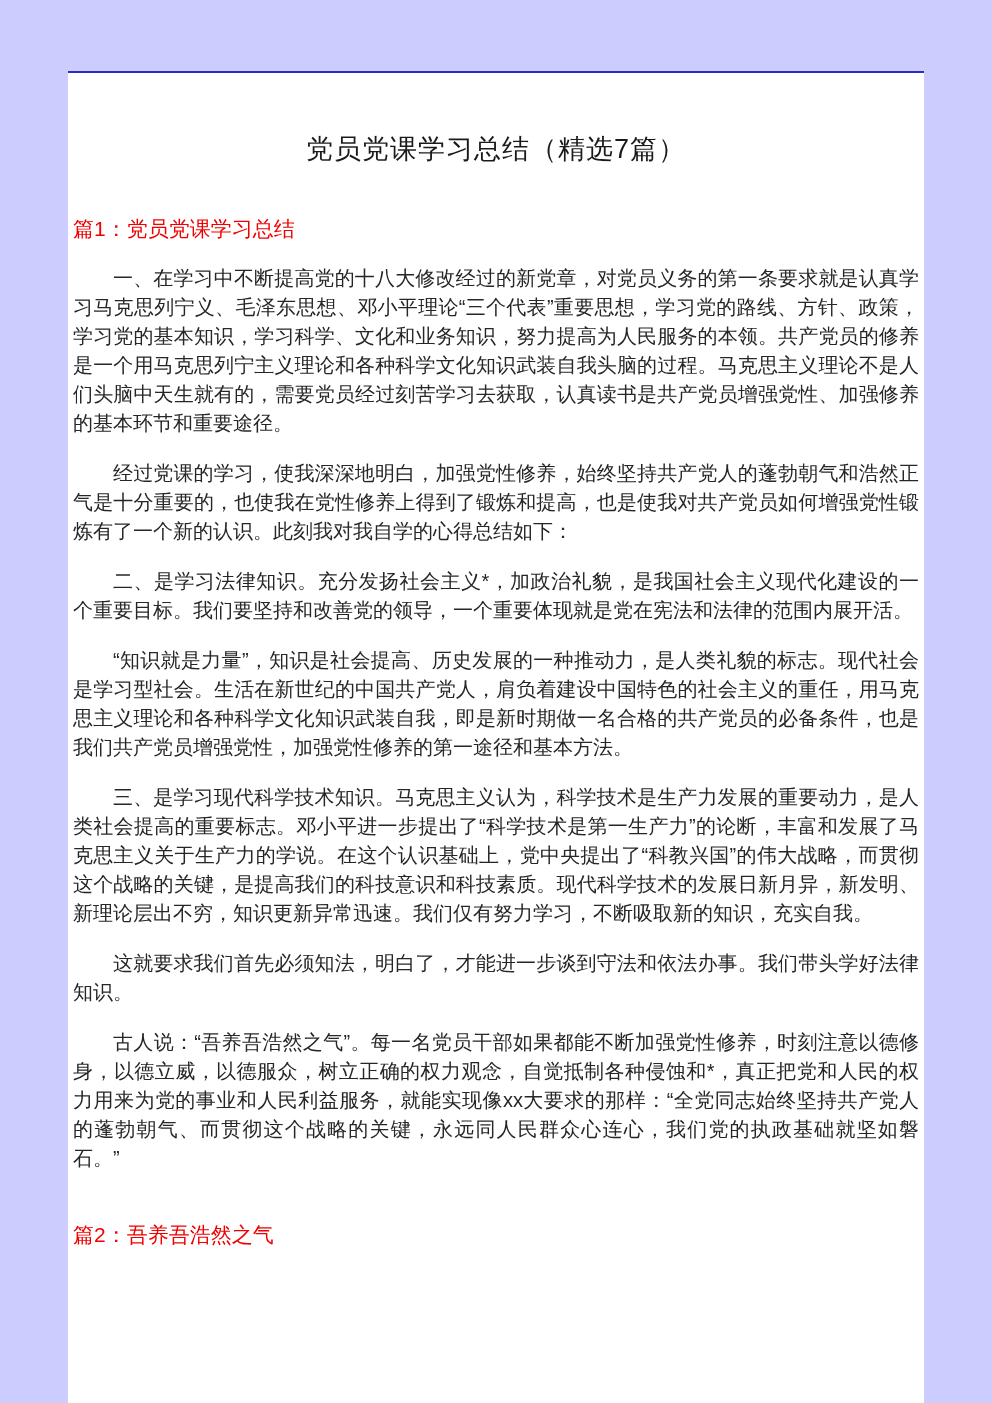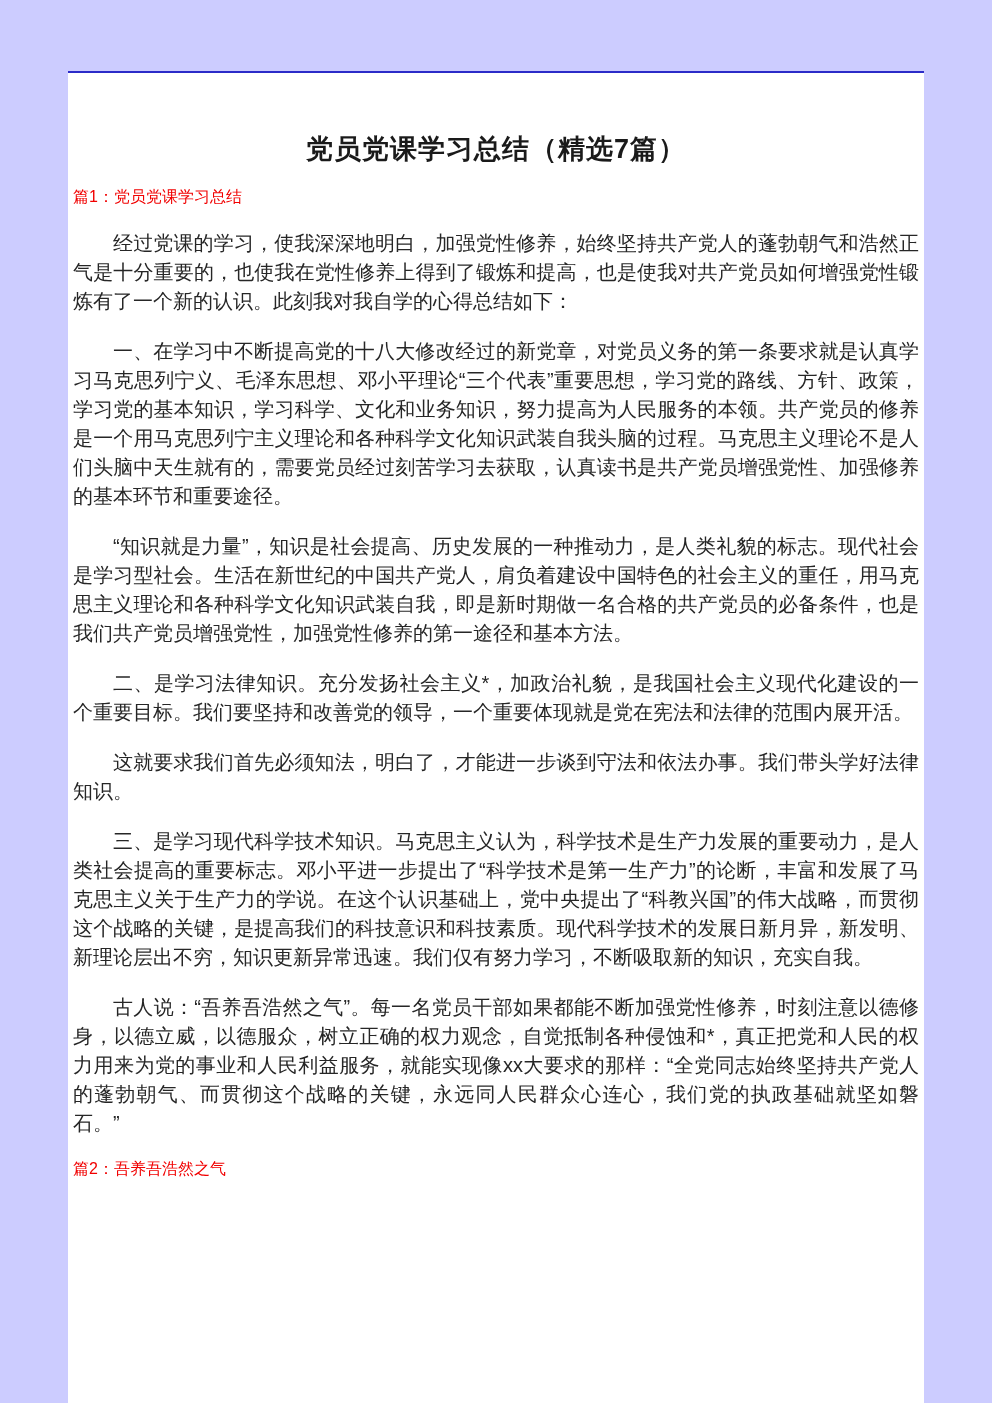--- a/index.html
+++ b/index.html
@@ -25,27 +25,27 @@
   }
   .top-rule {
     height: 0;
     border-top: 2px solid #2B2BC8;
     margin: 71px -5px 0 -5px;
   }
   .doc-title {
     margin: 58px 0 0 0;
     text-align: center;
     font-size: 27px;
-    font-weight: bold;
+    font-weight: normal;
     color: #1A1A1A;
     letter-spacing: 1px;
   }
   .section-heading {
-    margin: 20px 0 6px 0;
-    font-size: 16px;
+    margin: 48px 0 6px 0;
+    font-size: 21px;
     font-weight: normal;
     color: #F10000;
   }
   .content p {
     margin: 21px 0;
     font-size: 20px;
     line-height: 29px;
     color: #262626;
     text-indent: 2em;
     text-align: justify;
@@ -58,26 +58,26 @@
   <div class="page">
 
     <div class="top-rule"></div>
 
     <h1 class="doc-title">党员党课学习总结（精选7篇）</h1>
 
     <div class="content">
 
       <h2 class="section-heading">篇1：党员党课学习总结</h2>
 
+      <p>一、在学习中不断提高党的十八大修改经过的新党章，对党员义务的第一条要求就是认真学习马克思列宁义、毛泽东思想、邓小平理论“三个代表”重要思想，学习党的路线、方针、政策，学习党的基本知识，学习科学、文化和业务知识，努力提高为人民服务的本领。共产党员的修养是一个用马克思列宁主义理论和各种科学文化知识武装自我头脑的过程。马克思主义理论不是人们头脑中天生就有的，需要党员经过刻苦学习去获取，认真读书是共产党员增强党性、加强修养的基本环节和重要途径。</p>
       <p>经过党课的学习，使我深深地明白，加强党性修养，始终坚持共产党人的蓬勃朝气和浩然正气是十分重要的，也使我在党性修养上得到了锻炼和提高，也是使我对共产党员如何增强党性锻炼有了一个新的认识。此刻我对我自学的心得总结如下：</p>
-      <p>一、在学习中不断提高党的十八大修改经过的新党章，对党员义务的第一条要求就是认真学习马克思列宁义、毛泽东思想、邓小平理论“三个代表”重要思想，学习党的路线、方针、政策，学习党的基本知识，学习科学、文化和业务知识，努力提高为人民服务的本领。共产党员的修养是一个用马克思列宁主义理论和各种科学文化知识武装自我头脑的过程。马克思主义理论不是人们头脑中天生就有的，需要党员经过刻苦学习去获取，认真读书是共产党员增强党性、加强修养的基本环节和重要途径。</p>
+      <p>二、是学习法律知识。充分发扬社会主义*，加政治礼貌，是我国社会主义现代化建设的一个重要目标。我们要坚持和改善党的领导，一个重要体现就是党在宪法和法律的范围内展开活。</p>
       <p>“知识就是力量”，知识是社会提高、历史发展的一种推动力，是人类礼貌的标志。现代社会是学习型社会。生活在新世纪的中国共产党人，肩负着建设中国特色的社会主义的重任，用马克思主义理论和各种科学文化知识武装自我，即是新时期做一名合格的共产党员的必备条件，也是我们共产党员增强党性，加强党性修养的第一途径和基本方法。</p>
-      <p>二、是学习法律知识。充分发扬社会主义*，加政治礼貌，是我国社会主义现代化建设的一个重要目标。我们要坚持和改善党的领导，一个重要体现就是党在宪法和法律的范围内展开活。</p>
+      <p>三、是学习现代科学技术知识。马克思主义认为，科学技术是生产力发展的重要动力，是人类社会提高的重要标志。邓小平进一步提出了“科学技术是第一生产力”的论断，丰富和发展了马克思主义关于生产力的学说。在这个认识基础上，党中央提出了“科教兴国”的伟大战略，而贯彻这个战略的关键，是提高我们的科技意识和科技素质。现代科学技术的发展日新月异，新发明、新理论层出不穷，知识更新异常迅速。我们仅有努力学习，不断吸取新的知识，充实自我。</p>
       <p>这就要求我们首先必须知法，明白了，才能进一步谈到守法和依法办事。我们带头学好法律知识。</p>
-      <p>三、是学习现代科学技术知识。马克思主义认为，科学技术是生产力发展的重要动力，是人类社会提高的重要标志。邓小平进一步提出了“科学技术是第一生产力”的论断，丰富和发展了马克思主义关于生产力的学说。在这个认识基础上，党中央提出了“科教兴国”的伟大战略，而贯彻这个战略的关键，是提高我们的科技意识和科技素质。现代科学技术的发展日新月异，新发明、新理论层出不穷，知识更新异常迅速。我们仅有努力学习，不断吸取新的知识，充实自我。</p>
       <p>古人说：“吾养吾浩然之气”。每一名党员干部如果都能不断加强党性修养，时刻注意以德修身，以德立威，以德服众，树立正确的权力观念，自觉抵制各种侵蚀和*，真正把党和人民的权力用来为党的事业和人民利益服务，就能实现像xx大要求的那样：“全党同志始终坚持共产党人的蓬勃朝气、而贯彻这个战略的关键，永远同人民群众心连心，我们党的执政基础就坚如磐石。”</p>
 
       <h2 class="section-heading">篇2：吾养吾浩然之气</h2>
 
     </div>
 
   </div>
 </div>
 
 </body></html>

